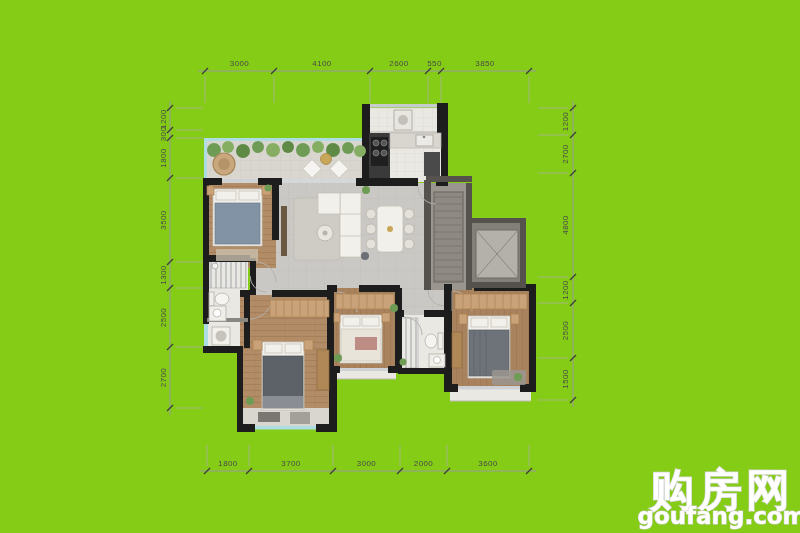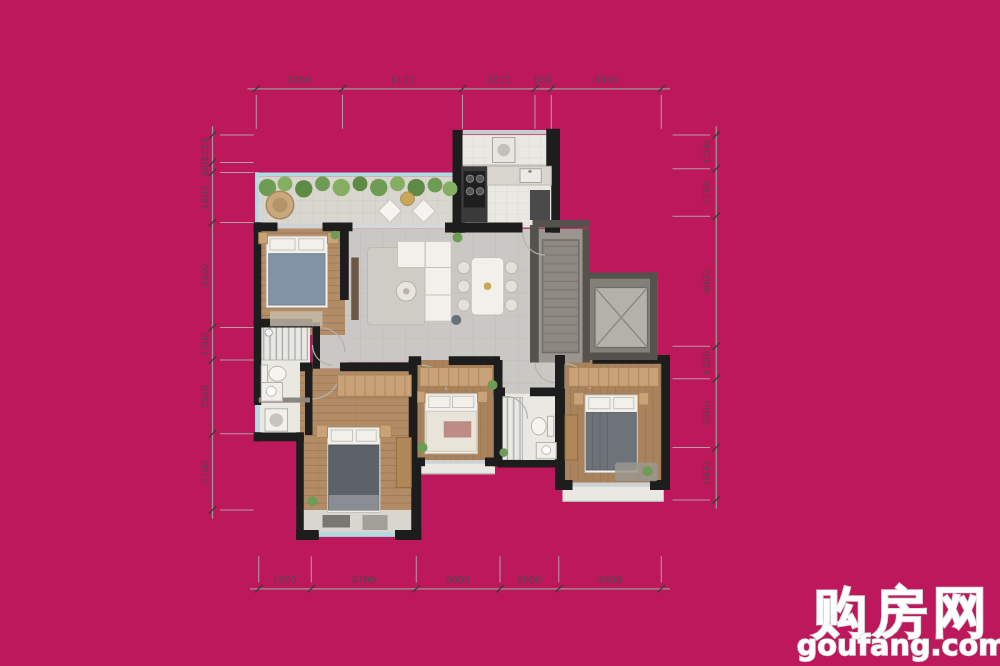--- a/index.html
+++ b/index.html
@@ -2,21 +2,21 @@
 <html style="--wall: #1d1d1d; --wood: #b28c66; --tile: #cac8c4; --terrace: #d8d6ce; --white-tile: #eae8e3; --glass: #aedce3; --green: #6f9c55; --shaft: #9a958e; --dimline: #9a9a9a; --dimtext: #4a4a4a; --wm: #d2d2d2;"><head>
 <meta charset="utf-8">
 <style>
   :root{
     --wall:#1d1d1d; --wood:#b28c66; --wood2:#a9835e; --tile:#cac8c4;
     --terrace:#d8d6ce; --white-tile:#eae8e3; --glass:#aedce3;
     --green:#6f9c55; --green2:#86ae62; --shaft:#9a958e; --shaft-dark:#55524e;
     --dimline:#9a9a9a; --dimtext:#4a4a4a; --wm:#d2d2d2;
   }
   html,body{margin:0;padding:0;background:#ffffff;}
-  .stage{position:relative;width:800px;height:533px;background:#be185d;overflow:hidden;}
+  .stage{position:relative;width:800px;height:533px;background:#84cc16;overflow:hidden;}
   svg{display:block;}
   .dim-text{font-family:"Liberation Sans",sans-serif;font-size:8px;fill:var(--dimtext);letter-spacing:.4px;}
   .wood{fill:var(--wood);} .wood2{fill:var(--wood2);}
   .tile{fill:var(--tile);} .terrace{fill:var(--terrace);} .wtile{fill:var(--white-tile);}
   .wall{fill:var(--wall);} .gwall{fill:var(--shaft-dark);} .glass{fill:var(--glass);}
   .furn{fill:#f2f0ea;stroke:#c6c2ba;stroke-width:.8;}
   .woodfurn{fill:#c9a27a;stroke:#a8824f;stroke-width:.7;}
   .doorarc{fill:none;stroke:#b5b2ac;stroke-width:1;}
   .doorleaf{stroke:#8a8781;stroke-width:1.2;}
   .wm-cn{font-family:"DejaVu Sans",sans-serif;font-weight:bold;font-size:44px;letter-spacing:4px;

